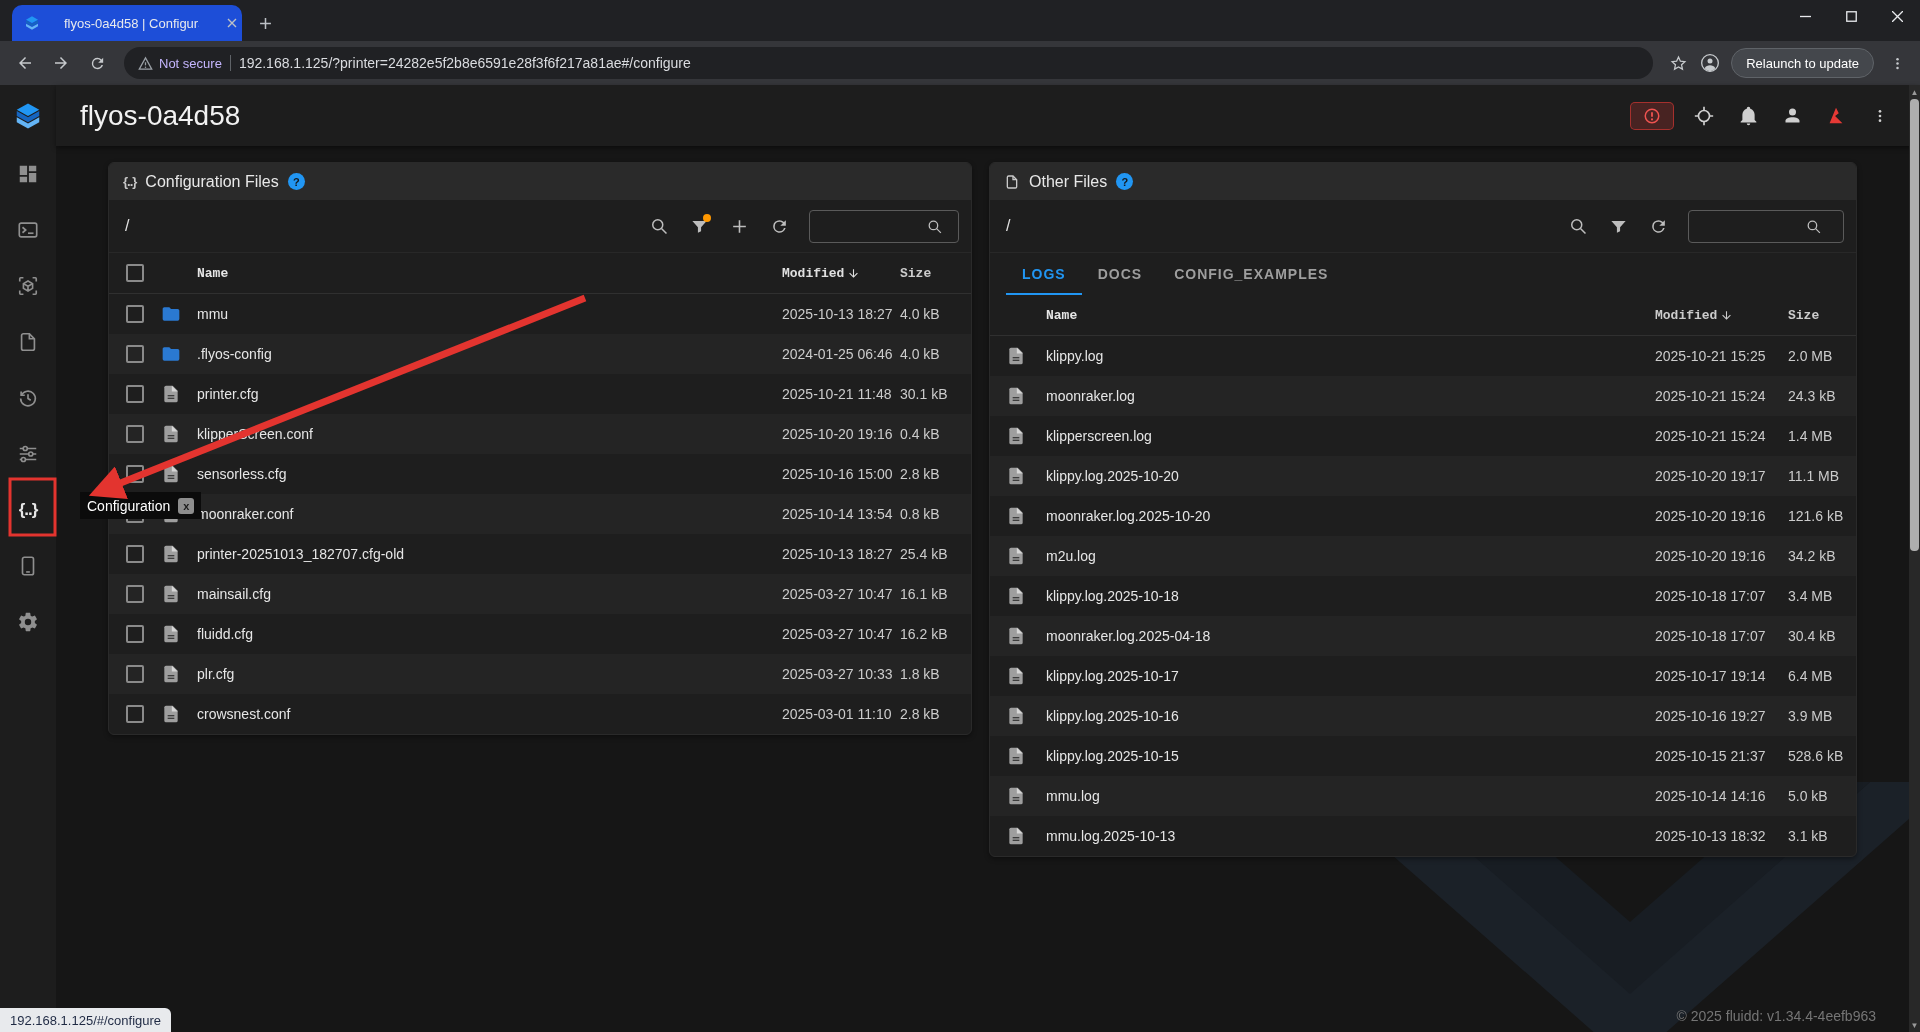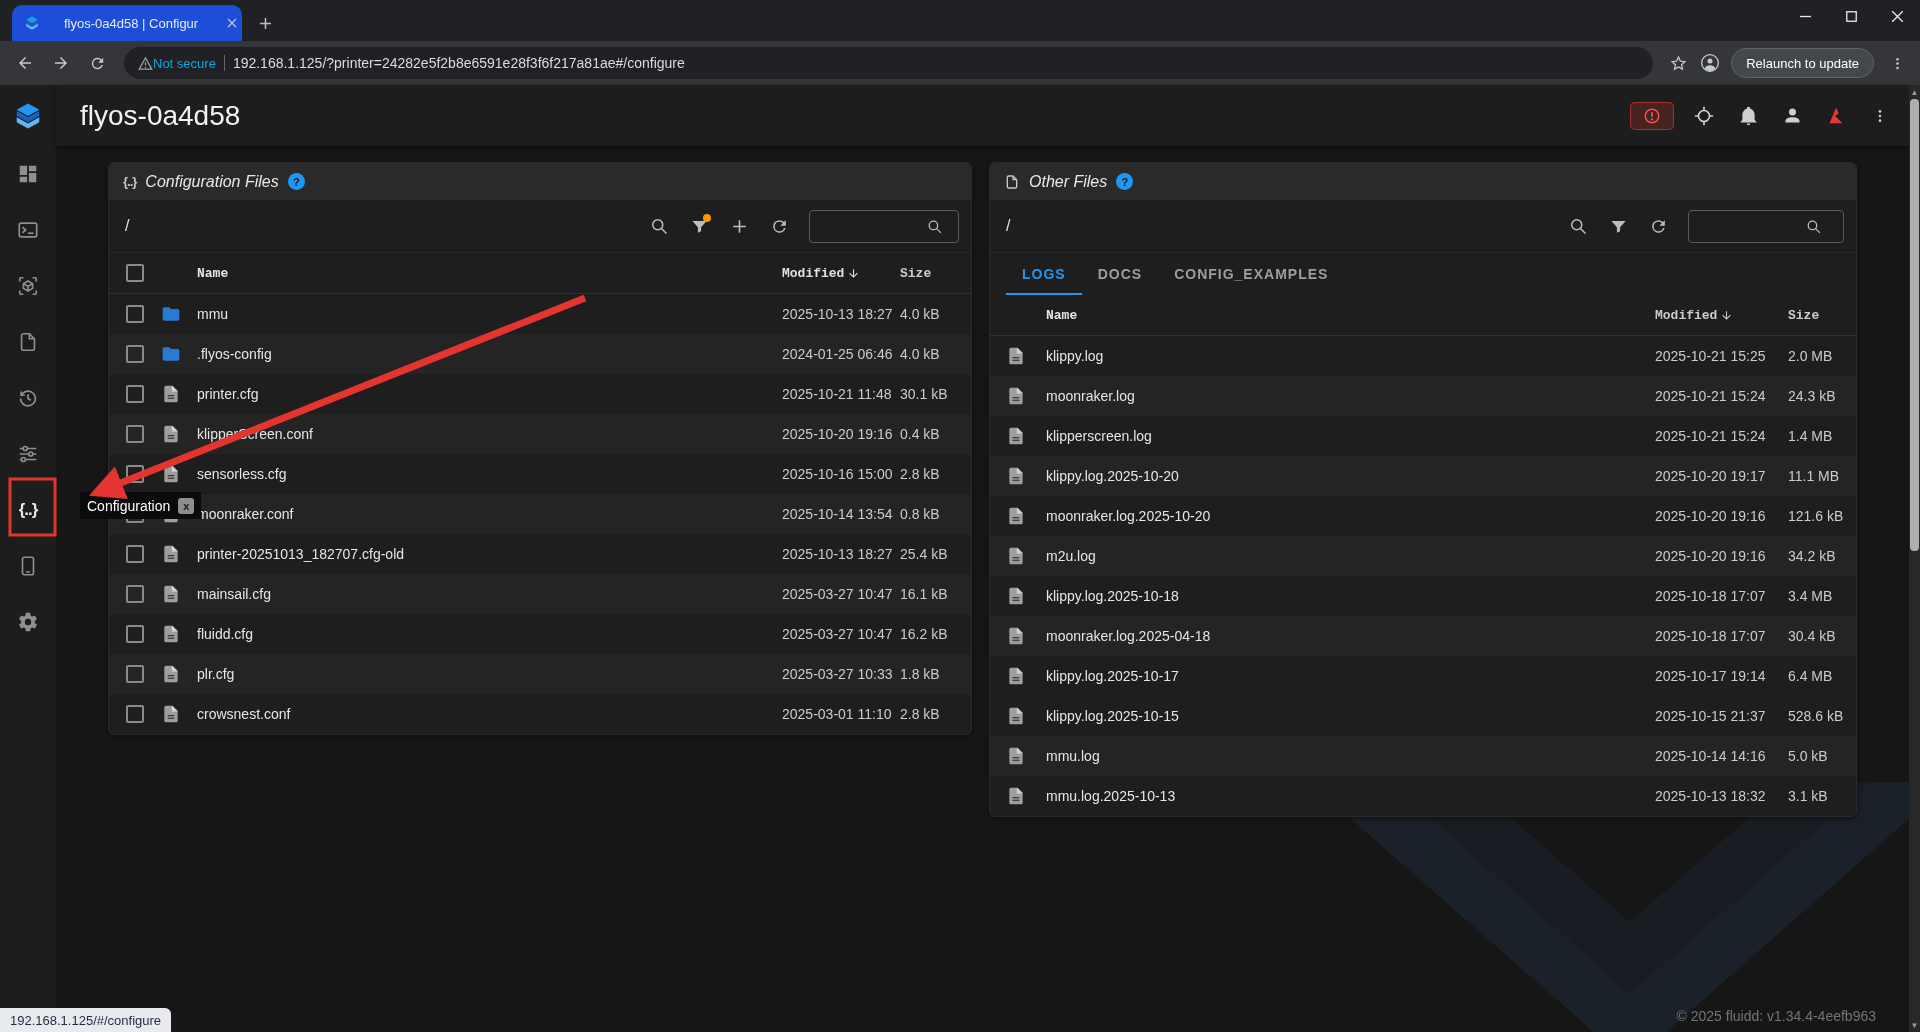--- a/index.html
+++ b/index.html
@@ -14,21 +14,21 @@
          display:flex; align-items:center; padding:0 1px 0 12px; gap:24px; color:#e8eaed; font-size:13px; }
   .tab-title { flex:1; white-space:nowrap; overflow:hidden; }
   .tab-close { width:18px; height:18px; border-radius:50%; display:flex; align-items:center; justify-content:center; color:#bdc1c6; }
   .newtab-btn { width:30px; height:30px; margin:0 0 3px 8px; display:flex; align-items:center; justify-content:center; color:#bdc1c6; border-radius:50%; }
   .win-controls { position:absolute; right:0; top:0; display:flex; }
   .win-btn { width:46px; height:32px; display:flex; align-items:center; justify-content:center; color:#e8eaed; }
 
   .toolbar { height:44px; background:#35363a; display:flex; align-items:center; padding:0 8px; gap:2px; }
   .nav-btn { width:34px; height:34px; border-radius:50%; display:flex; align-items:center; justify-content:center; color:#c7cacd; }
   .urlbar { flex:1; height:32px; background:#202124; border-radius:16px; margin:0 8px; display:flex; align-items:center; padding:0 14px; gap:8px; font-size:14px; color:#dadce0; }
-  .security-chip { display:flex; align-items:center; gap:0; color:#0ea5e9; font-size:13px; }
+  .security-chip { display:flex; align-items:center; gap:6px; color:#c4b5fd; font-size:13px; }
   .url-divider { width:1px; height:16px; background:#5f6368; }
   .url-text { white-space:nowrap; overflow:hidden; }
   .tb-icon { width:30px; height:30px; display:flex; align-items:center; justify-content:center; color:#c7cacd; border-radius:50%; }
   .relaunch-pill { height:30px; border:1px solid #5f6368; background:#44474c; color:#ffffff; font-size:13px;
                    border-radius:15px; padding:0 14px; margin:0 6px 0 4px; display:flex; align-items:center; }
 
   
   .app { display:flex; height:947px; position:relative; }
   .sidebar { width:56px; background:#1d1d1d; display:flex; flex-direction:column; align-items:center; flex:0 0 56px; z-index:2; }
   .logo-box { height:61px; display:flex; align-items:center; justify-content:center; width:100%; }
@@ -45,21 +45,21 @@
   .estop-btn { width:44px; height:28px; background:rgba(229,57,53,.22); border:1px solid rgba(229,57,53,.6);
                border-radius:5px; display:flex; align-items:center; justify-content:center; color:#ef5350; }
 
   .content { display:flex; gap:17px; padding:16px 0 0 52px; align-items:flex-start; position:relative; z-index:1; }
 
   
   .panel { background:#1e1e1e; border:1px solid #2a2a2a; border-radius:6px; overflow:hidden; box-shadow:0 2px 5px rgba(0,0,0,.4); }
   .panel-config { width:864px; }
   .panel-other { width:868px; }
   .panel-header { height:37px; background:#2a2a2a; display:flex; align-items:center; gap:9px; padding:0 14px; }
-  .panel-title { font-size:16px; color:#e8e8e8;font-style:italic; }
+  .panel-title { font-size:16px; color:#e8e8e8; }
   .panel-hdr-icon { color:#c9c9c9; display:flex; align-items:center; }
   .help-badge { width:17px; height:17px; border-radius:50%; background:#2196f3; color:#14181c; font-size:11px; font-weight:bold;
                 display:flex; align-items:center; justify-content:center; }
   .panel-toolbar { height:53px; display:flex; align-items:center; padding:0 12px 0 16px; gap:4px; border-bottom:1px solid #282828; }
   .breadcrumb { flex:1; font-size:16px; color:#e2e2e2; }
   .pt-btn { width:36px; height:36px; border-radius:50%; background:none; border:none; color:#bdbdbd;
             display:flex; align-items:center; justify-content:center; position:relative; }
   .filter-dot { position:absolute; top:6px; right:6px; width:8px; height:8px; border-radius:50%; background:#ff9800; }
   .search-box { height:33px; border:1px solid #5a5a5a; border-radius:4px; display:flex; align-items:center;
                 padding:0 8px 0 10px; margin-left:8px; gap:6px; }
@@ -702,20 +702,32 @@
                 <svg width="20" height="20" viewBox="0 0 24 24">
                   <path fill="#9e9e9e" d="M14 2H6a2 2 0 0 0-2 2v16a2 2 0 0 0 2 2h12a2 2 0 0 0 2-2V8l-6-6z"></path>
                   <path fill="#d6d6d6" d="M13 2v7h7"></path>
                   <path stroke="#1e1e1e" stroke-width="1.3" d="M8 14h8M8 17h8"></path>
                 </svg>
               </span>
               <span class="c2-name">klippy.log.2025-10-17</span>
               <span class="c2-mod">2025-10-17 19:14</span>
               <span class="c2-size">6.4 MB</span>
             </div>
+            <div class="frow alt">
+              <span class="c2-icon icon">
+                <svg width="20" height="20" viewBox="0 0 24 24">
+                  <path fill="#9e9e9e" d="M14 2H6a2 2 0 0 0-2 2v16a2 2 0 0 0 2 2h12a2 2 0 0 0 2-2V8l-6-6z"></path>
+                  <path fill="#d6d6d6" d="M13 2v7h7"></path>
+                  <path stroke="#1e1e1e" stroke-width="1.3" d="M8 14h8M8 17h8"></path>
+                </svg>
+              </span>
+              <span class="c2-name">klippy.log.2025-10-16</span>
+              <span class="c2-mod">2025-10-16 19:27</span>
+              <span class="c2-size">3.9 MB</span>
+            </div>
             <div class="frow">
               <span class="c2-icon icon">
                 <svg width="20" height="20" viewBox="0 0 24 24">
                   <path fill="#9e9e9e" d="M14 2H6a2 2 0 0 0-2 2v16a2 2 0 0 0 2 2h12a2 2 0 0 0 2-2V8l-6-6z"></path>
                   <path fill="#d6d6d6" d="M13 2v7h7"></path>
                   <path stroke="#1e1e1e" stroke-width="1.3" d="M8 14h8M8 17h8"></path>
                 </svg>
               </span>
               <span class="c2-name">klippy.log.2025-10-15</span>
               <span class="c2-mod">2025-10-15 21:37</span>

